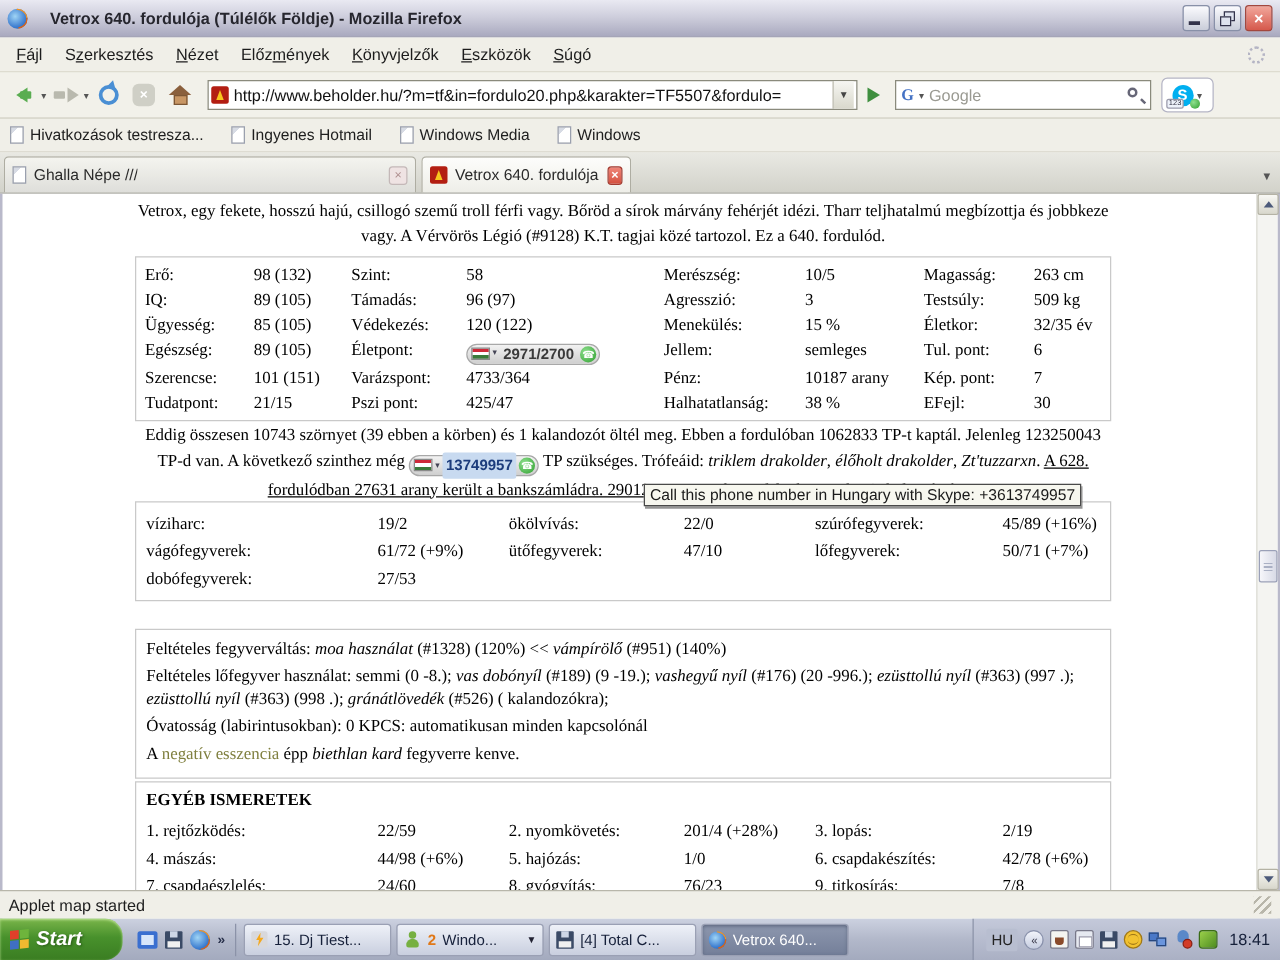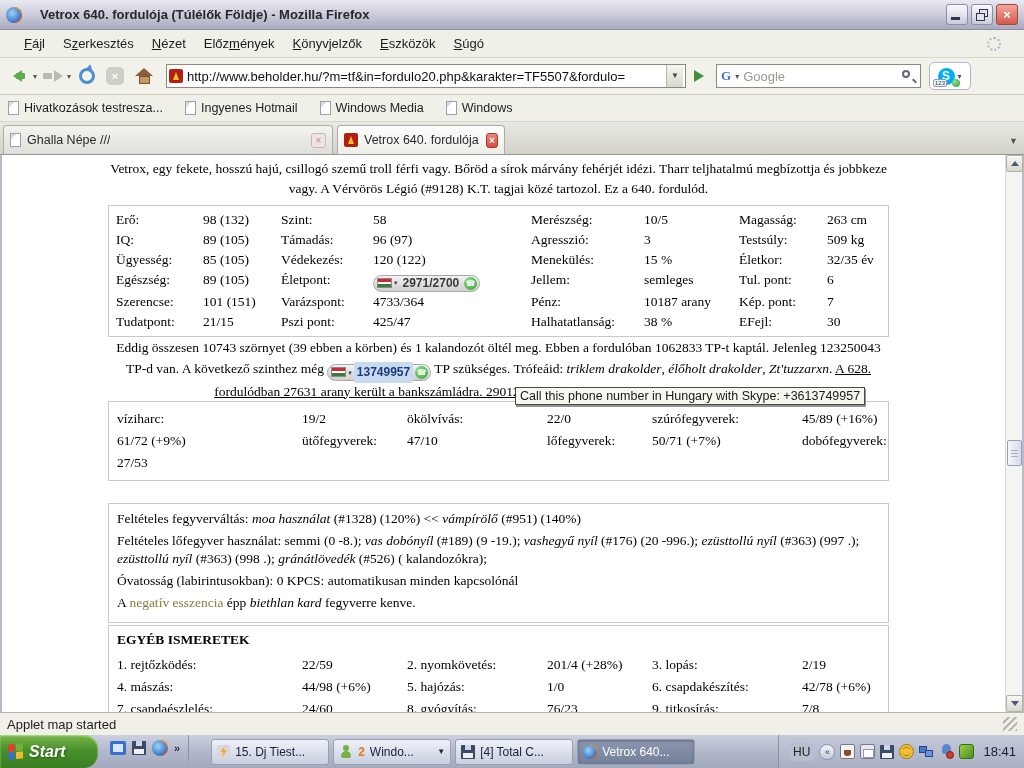--- a/index.html
+++ b/index.html
@@ -8,21 +8,21 @@
   .titlebar{height:30px;background:linear-gradient(180deg,#e9e9f2 0%,#cfcfdd 45%,#a9a9bf 100%);display:flex;align-items:center;padding:0 6px;border-bottom:1px solid #8f8fa5}
   .title-text{font-weight:bold;font-size:13px;color:#26262e;margin-left:18px;flex:1;white-space:nowrap;overflow:hidden}
   .cap-btn{width:22px;height:21px;margin-left:3px;border:1px solid #8890a8;border-radius:3px;background:linear-gradient(#fbfbfe,#c9cdd9);display:flex;align-items:center;justify-content:center;position:relative}
   .cap-close{background:linear-gradient(#f2a79c,#d5594c);border-color:#a2473e;color:#fff;font-weight:bold;font-size:13px;line-height:1}
   .glyph-min{position:absolute;left:4px;bottom:4px;width:9px;height:3px;background:#33334a}
   .glyph-rest i{position:absolute;left:7px;top:4px;width:9px;height:8px;border:1px solid #33334a;background:#dfe3ee}
   .glyph-rest b{position:absolute;left:4px;top:8px;width:9px;height:8px;border:1px solid #33334a;background:#dfe3ee}
   .ff-icon{position:relative;width:16px;height:16px;border-radius:50%;background:radial-gradient(circle at 38% 38%,#9fd4f5,#3e7ed0 60%,#1d4e9e);display:inline-block;overflow:hidden;flex:none}
   .ff-icon::after{content:"";position:absolute;inset:-3px;border-radius:50%;border:4px solid transparent;border-top-color:#f7931e;border-right-color:#e2620e;transform:rotate(40deg)}
   
-  .menubar{height:28px;background:#f0efe8;border-bottom:1px solid #d8d6c8;display:flex;align-items:center;padding:0 15px;font-size:13px;color:#1c1c1c}
+  .menubar{height:28px;background:#f0efe8;border-bottom:1px solid #d8d6c8;display:flex;align-items:center;padding:0 4px;font-size:13px;color:#1c1c1c}
   .menu-item{padding:5px 9px}
   .menu-grip{margin-left:auto;margin-right:8px;width:14px;height:14px;border:2px dotted #b4b4c4;border-radius:50%}
   
   .navbar{height:37px;background:#f2f1ea;border-bottom:1px solid #cac8ba;display:flex;align-items:center;padding:0 6px;gap:2px}
   .nav-arrow{display:inline-block;width:24px;height:24px;position:relative}
   .nav-arrow i{position:absolute;left:1px;top:6px;border:6px solid transparent;border-right:9px solid #5aad51}
   .nav-arrow b{position:absolute;left:10px;top:9px;width:9px;height:6px;background:#5aad51;border-radius:1px}
   .nav-arrow.fwd i{left:auto;right:1px;border-right:none;border-left:9px solid #b9b9ae}
   .nav-arrow.fwd b{left:3px;background:#b9b9ae}
   .mini-caret{font-size:8px;color:#555;padding:0 1px}
@@ -94,34 +94,34 @@
   .sb-btn{position:absolute;left:0;width:17px;height:17px;background:linear-gradient(#f8f8f4,#d8d7cc);border:1px solid #b4b2a4;border-radius:2px;display:flex;align-items:center;justify-content:center}
   .sb-up{top:0}.sb-down{bottom:0}
   .tri-up{border-left:4px solid transparent;border-right:4px solid transparent;border-bottom:5px solid #4c5a7a}
   .tri-down{border-left:4px solid transparent;border-right:4px solid transparent;border-top:5px solid #4c5a7a}
   .sb-thumb{position:absolute;left:1px;top:285px;width:15px;height:26px;background:linear-gradient(90deg,#f6f6fa,#d8dae6);border:1px solid #9aa0b8;border-radius:2px}
   .sb-thumb::after{content:"";position:absolute;left:3px;right:3px;top:9px;height:7px;background:repeating-linear-gradient(180deg,#aab0c4 0 1px,transparent 1px 3px)}
   
   .statusbar{position:absolute;top:712px;left:0;width:1024px;height:23px;background:#f0efe8;border-top:1px solid #b8b6aa;display:flex;align-items:center;padding:0 7px;font-size:13px;color:#1e1e1e;z-index:7}
   .resize-grip{margin-left:auto;width:14px;height:14px;background:repeating-linear-gradient(135deg,transparent 0 3px,#b8b6aa 3px 5px)}
   
-  .taskbar{position:absolute;top:735px;left:0;width:1024px;height:33px;background:linear-gradient(#ccd1e0 0%,#b2b8ca 50%,#a3aabe 100%);display:flex;z-index:8}
+  .taskbar{position:absolute;top:735px;left:0;width:1024px;height:33px;background:linear-gradient(#ccd1e0 0%,#b2b8ca 50%,#a3aabe 100%);display:flex;align-items:center;z-index:8}
   .start-btn{height:33px;width:98px;background:linear-gradient(#7ab54a 0%,#48912c 45%,#3a7d22 100%);border-radius:0 14px 14px 0;display:flex;align-items:center;gap:6px;padding:0 12px 0 8px;box-shadow:inset 0 1px 2px #b8e090}
   .start-label{color:#fff;font-weight:bold;font-style:italic;font-size:16px;text-shadow:1px 1px 2px #2a5c18}
   .win-flag{width:15px;height:15px;display:grid;grid-template-columns:7px 7px;grid-template-rows:7px 7px;gap:1px;transform:skewY(-6deg)}
   .win-flag i:nth-child(1){background:#e0402a}.win-flag i:nth-child(2){background:#6eb43c}
   .win-flag i:nth-child(3){background:#3f6fc2}.win-flag i:nth-child(4){background:#f0b930}
   .quicklaunch{display:flex;align-items:center;gap:6px;padding:0 8px;border-right:1px solid #8b92a8;height:26px;margin-left:4px}
   .ql-ie{width:16px;height:14px;background:#3a6fd0;border-radius:2px;position:relative}
   .ql-ie::after{content:"";position:absolute;left:3px;top:3px;width:10px;height:8px;background:#d8e6fa}
   .floppy{position:relative;width:14px;height:14px;background:#3a4a66;border-radius:1px;flex:none}
   .floppy i{position:absolute;left:4px;top:0;width:6px;height:5px;background:#cdd6e6}
   .floppy b{position:absolute;left:2px;top:8px;width:10px;height:5px;background:#f0f0f0}
   .ql-more{font-size:11px;color:#28304a;font-weight:bold}
-  .taskbtns{display:flex;align-items:center;gap:4px;margin-left:22px}
+  .taskbtns{display:flex;align-items:center;gap:4px;margin-left:6px}
   .task-btn{width:118px;height:26px;border:1px solid #9aa0b4;border-radius:3px;background:linear-gradient(#eef1f8,#c9cfdf);display:flex;align-items:center;gap:5px;padding:0 5px;font-size:12px;color:#16203a;white-space:nowrap;overflow:hidden}
   .task-btn.active{background:linear-gradient(#8d97ae,#747f99);color:#fff;box-shadow:inset 0 1px 3px #5a647c}
   .task-btn .lbl{overflow:hidden;text-overflow:ellipsis}
   .wa-icon{width:13px;height:13px;background:#d8d8dc;border-radius:2px;position:relative;flex:none}
   .wa-icon::after{content:"";position:absolute;left:2px;top:1px;width:9px;height:11px;background:#f5a81c;clip-path:polygon(60% 0,20% 55%,45% 55%,35% 100%,85% 38%,55% 38%)}
   .msn-icon{position:relative;width:14px;height:14px;flex:none}
   .msn-icon i{position:absolute;left:4px;top:0;width:6px;height:6px;border-radius:50%;background:#76b041}
   .msn-icon b{position:absolute;left:2px;top:6px;width:10px;height:7px;border-radius:5px 5px 2px 2px;background:#76b041}
   .msn-count{color:#e07818;font-weight:bold}
   .btn-caret{margin-left:auto;font-size:8px;color:#223}
@@ -316,20 +316,21 @@
       </span><span> TP szükséges. Trófeáid: </span><span class="it">triklem drakolder</span><span>, </span><span class="it">élőholt drakolder</span><span>, </span><span class="it">Zt'tuzzarxn</span><span>. </span><span class="link">A 628. fordulódban 27631 arany került a bankszámládra. 29012 aranyat vehetsz fel a kamatokat is beleszámítva.</span></p>
 
   <div class="block box harci-box">
     <div class="skill-grid">
       <span>víziharc:</span>
         <span>19/2</span>
         <span>ökölvívás:</span>
         <span>22/0</span>
         <span>szúrófegyverek:</span>
         <span>45/89 (+16%)</span>
+      <span>vágófegyverek:</span>
         <span>61/72 (+9%)</span>
         <span>ütőfegyverek:</span>
         <span>47/10</span>
         <span>lőfegyverek:</span>
         <span>50/71 (+7%)</span>
       <span>dobófegyverek:</span>
         <span>27/53</span>
         <span></span>
         <span></span>
         <span></span>

